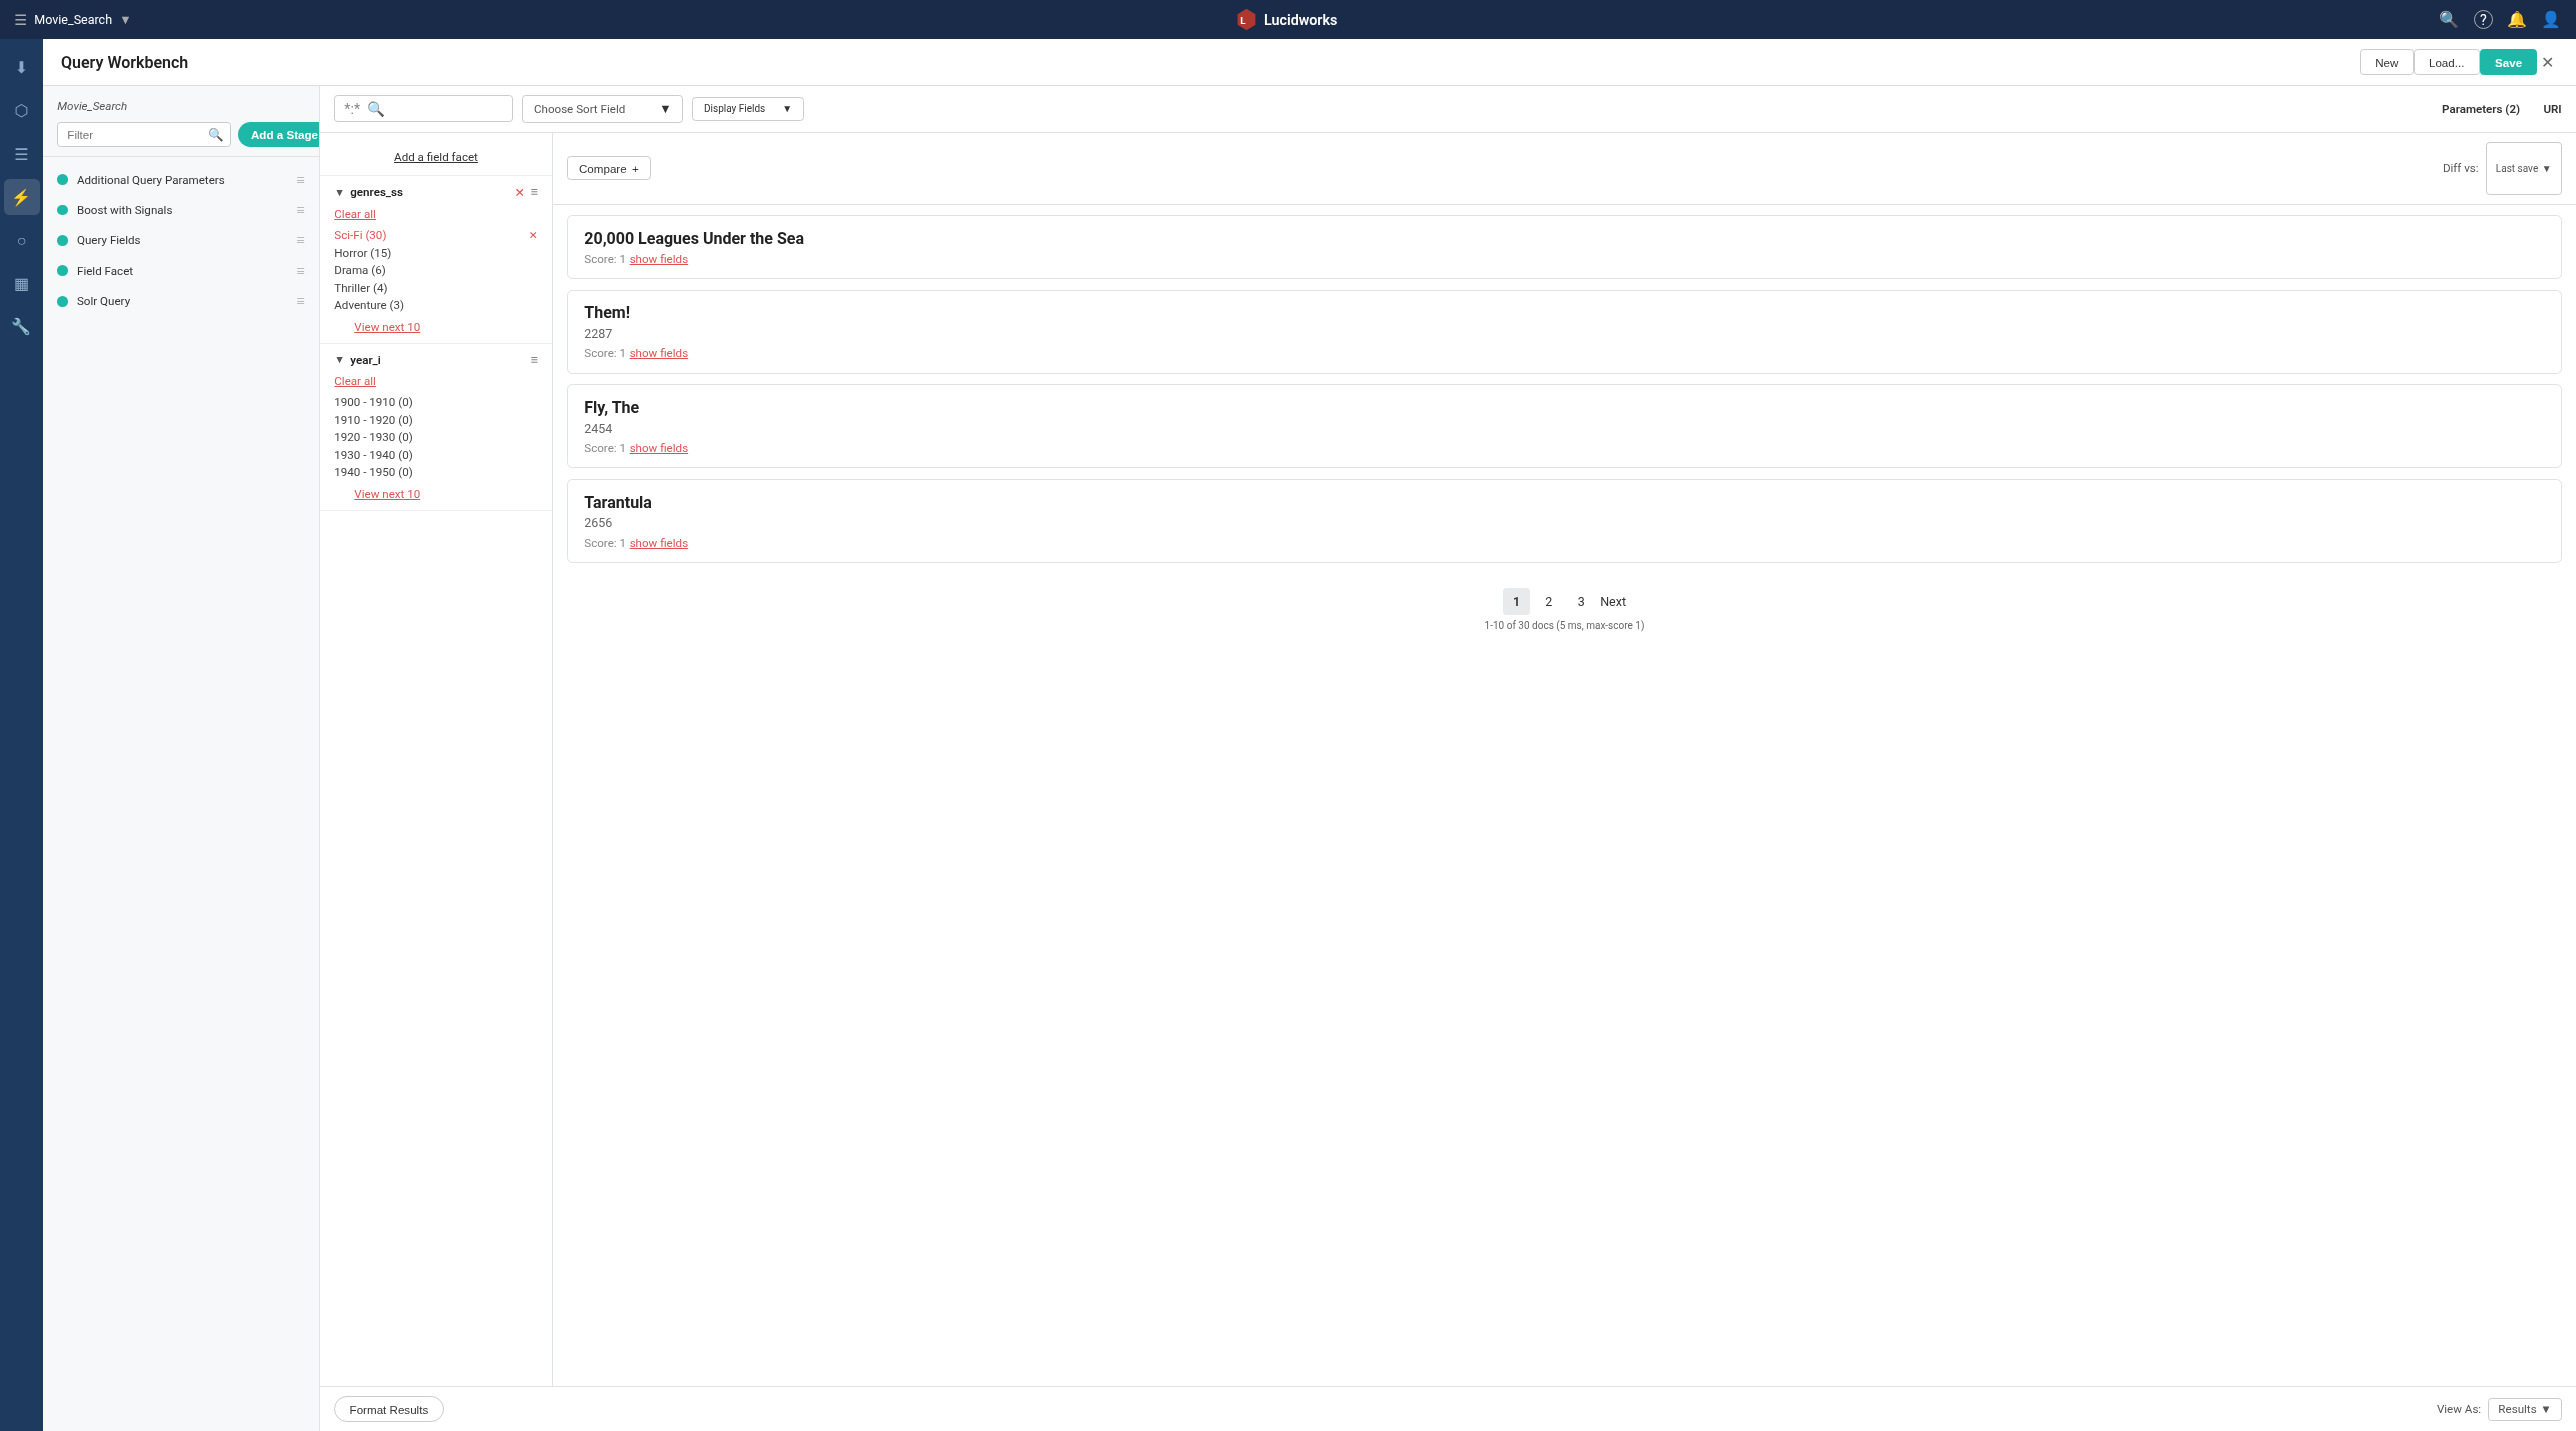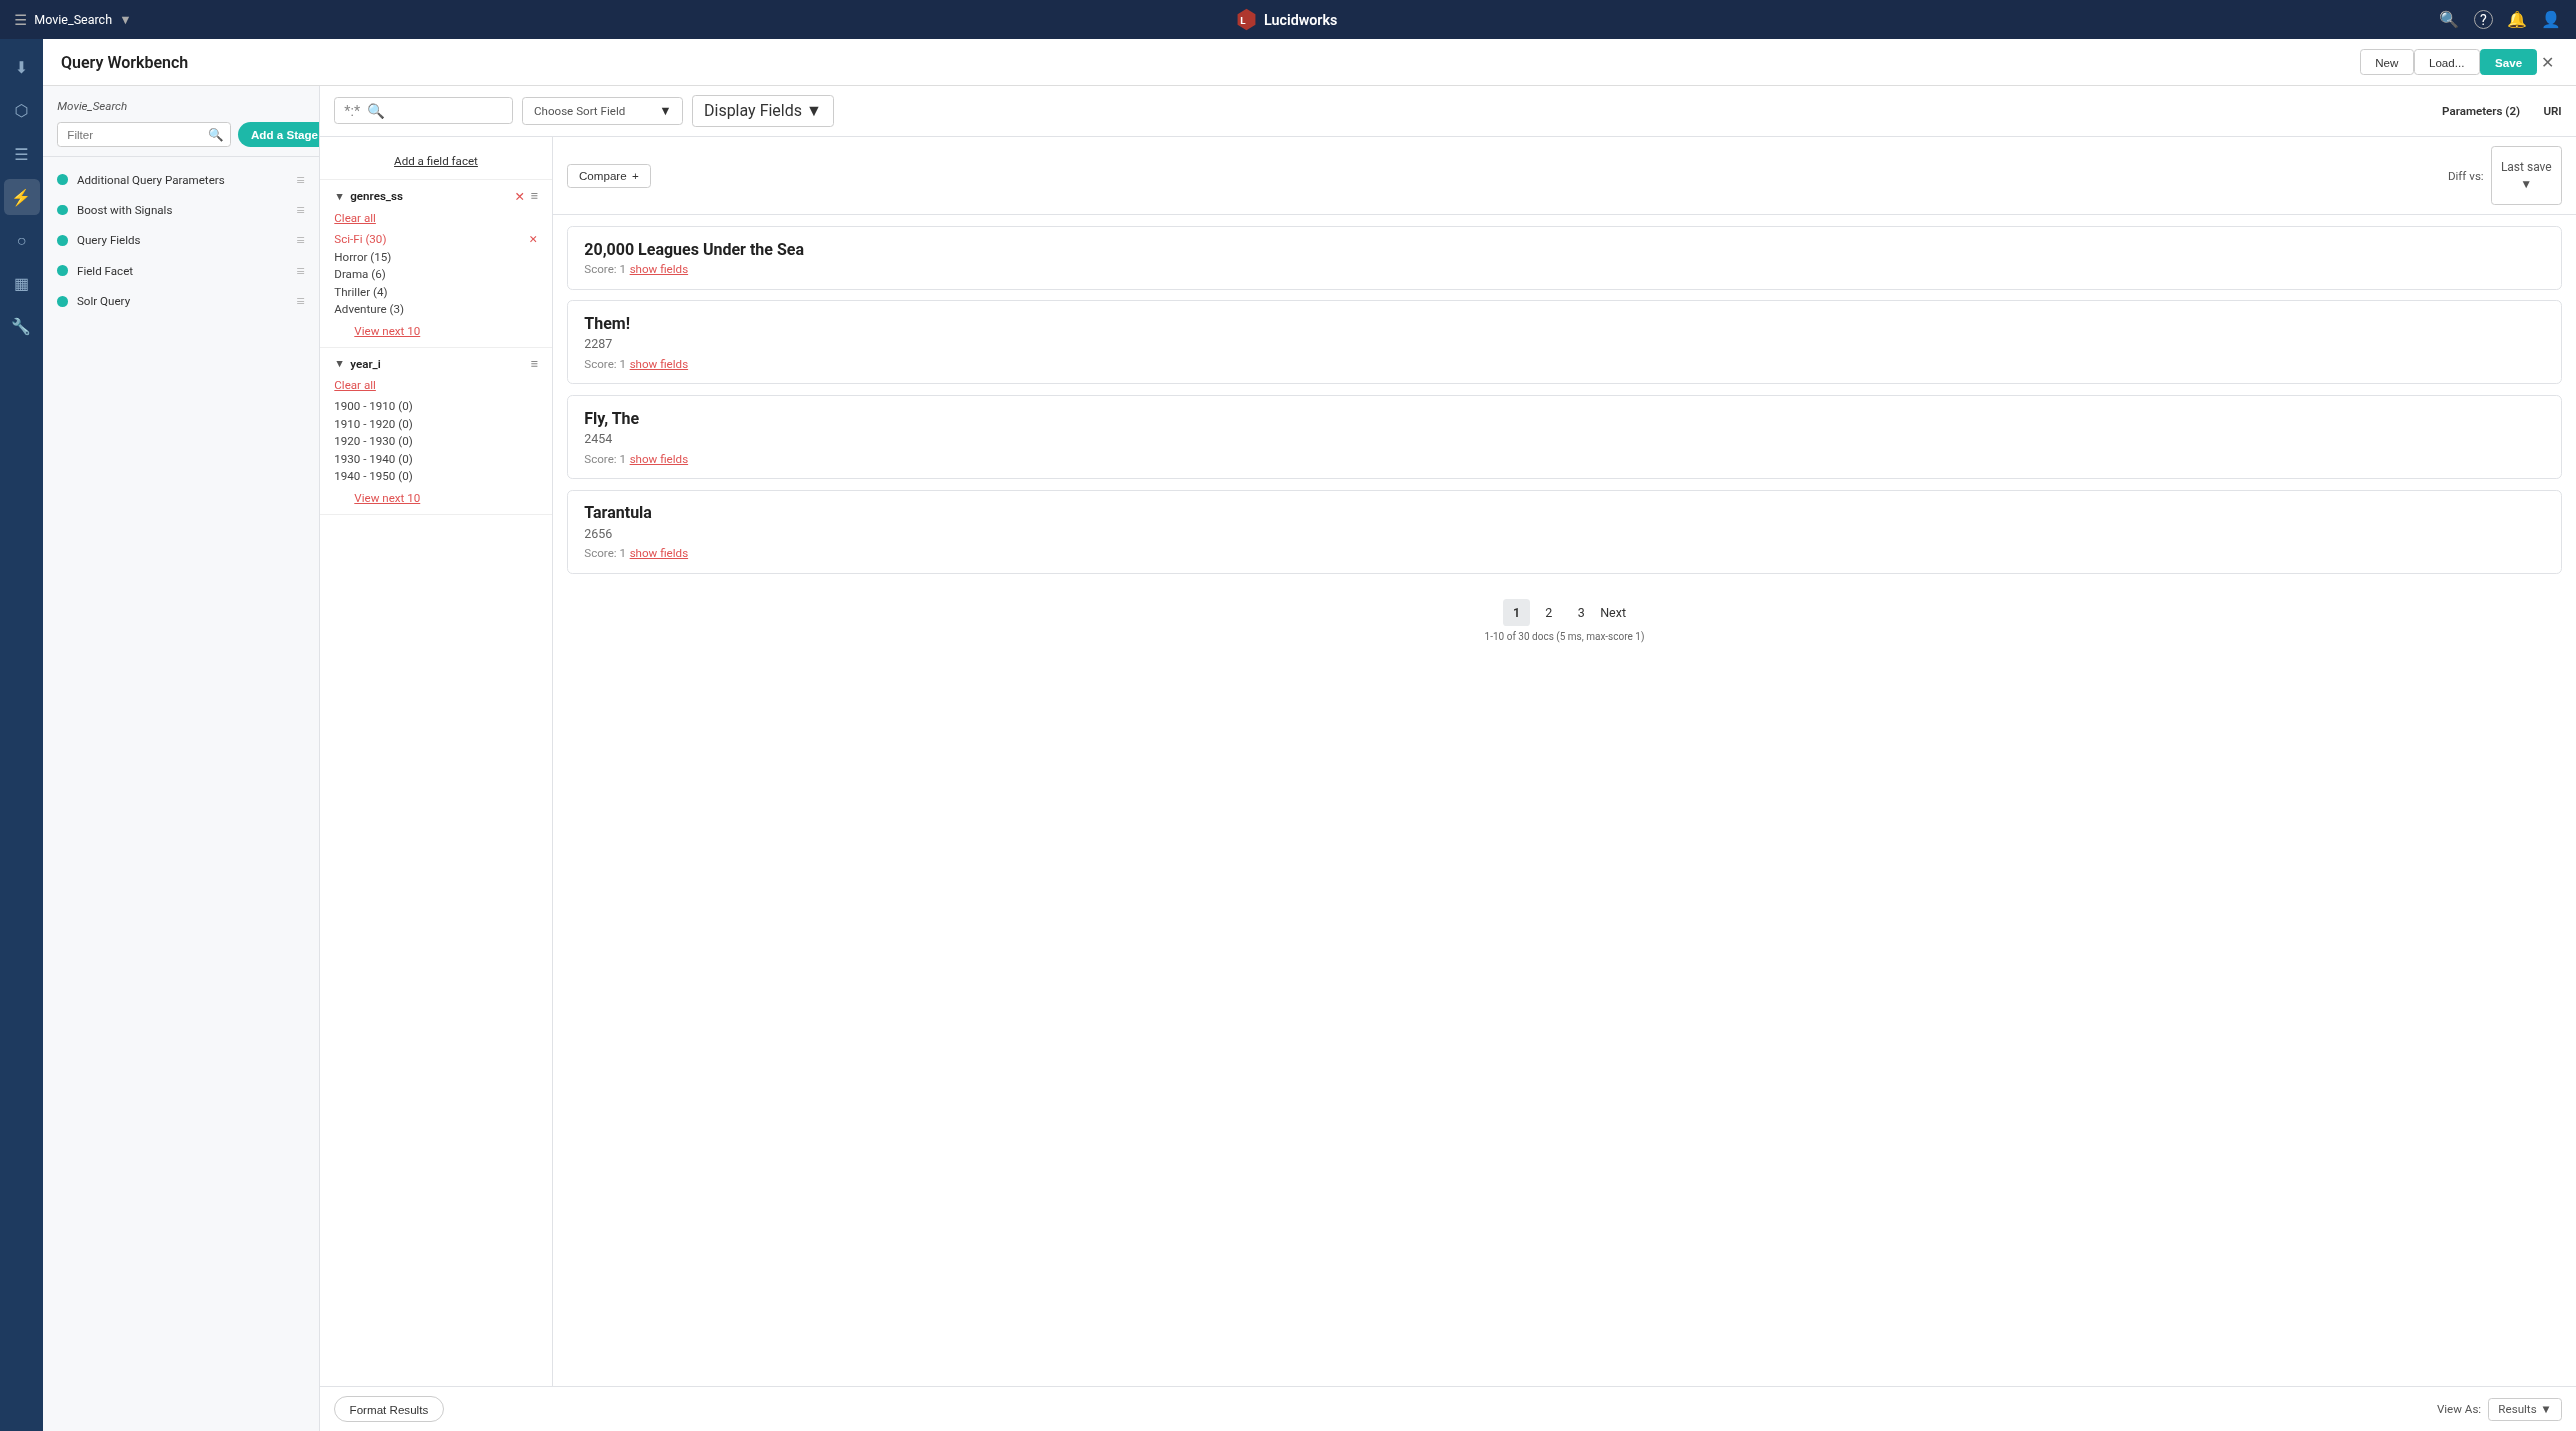--- a/index.html
+++ b/index.html
@@ -275,22 +275,22 @@
       color: #555;
     }
     .display-fields-btn {
       display: flex;
       align-items: flex-end;
       border: 0.9px solid #ccc;
       border-radius: 3.6px;
       padding: 5.4px 10.7px;
       background: white;
       cursor: pointer;
-      gap: 4px;
-      font-size: 16px;
+      gap: 17px;
+      font-size: 10px;
       color: #333;
     }
     .params-link {
       margin-left: auto;
       font-size: 11.6px;
       color: #333;
       font-weight: 600;
       cursor: pointer;
     }
     .uri-link {
@@ -430,26 +430,25 @@
       align-items: center;
       gap: 7.2px;
       font-size: 11.6px;
       color: #555;
     }
     .diff-vs-select {
       display: flex;
       align-items: center;
       border: 0.9px solid #ccc;
       border-radius: 3.6px;
-      padding: 13px 9px;
+      padding: 20px 9px;
       background: white;
       cursor: pointer;
       gap: 3.6px;
-      font-size: 12px;
-      flex-direction: column;
+      font-size: 10px;
     }
 
     
     .result-cards {
       padding: 10.7px 14.3px;
     }
     .result-card {
       border: 0.9px solid #e0e2e6;
       border-radius: 5.4px;
       padding: 12.5px 16px;

